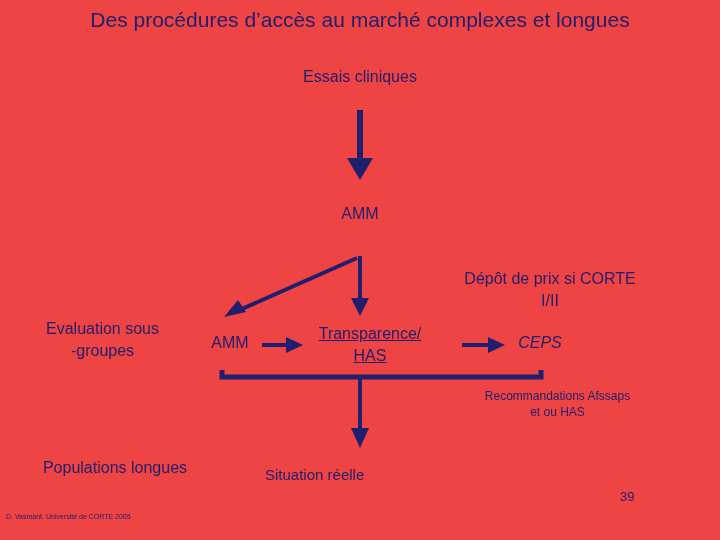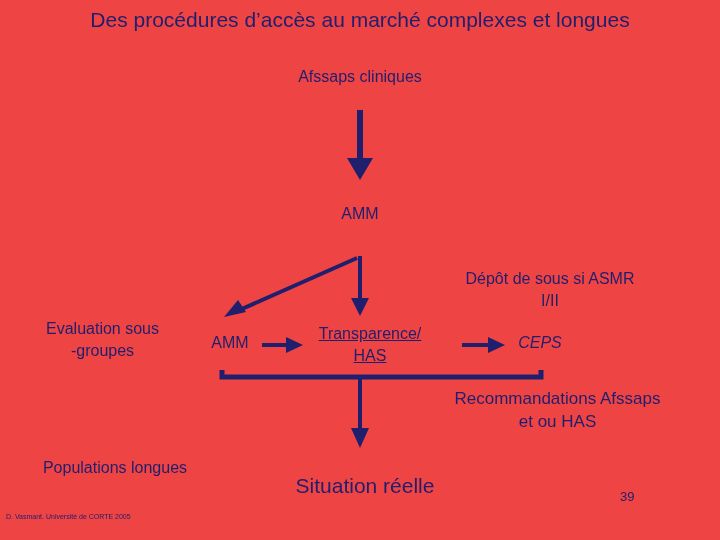--- a/index.html
+++ b/index.html
@@ -83,37 +83,36 @@
     width: 120px;
     text-align: center;
     font-size: 16px;
     font-style: italic;
   }
   #recos {
     left: 395px;
     top: 388px;
     width: 325px;
     text-align: center;
-    font-size: 17px;
+    font-size: 12px;
     line-height: 1.35;
   }
   #populations {
     left: 10px;
     top: 459px;
     width: 210px;
     text-align: center;
     font-size: 16px;
   }
   #situation {
     left: 265px;
     top: 466px;
     width: 200px;
-    text-align: center;
-    font-size: 21px;
-    margin-top: 8px;
+    text-align: left;
+    font-size: 15px;
   }
   #pagenum {
     left: 620px;
     top: 490px;
     width: 50px;
     text-align: left;
     font-size: 13px;
     color: #1f1f6e;
   }
   #credit {
@@ -131,25 +130,25 @@
     pointer-events: none;
   }
 </style>
 </head>
 <body>
 
 <div id="slide">
 
   <div class="txt" id="title">Des procédures d’accès au marché complexes et longues</div>
 
-  <div class="txt" id="essais">Afssaps cliniques</div>
+  <div class="txt" id="essais">Essais cliniques</div>
 
   <div class="txt" id="amm-top">AMM</div>
 
-  <div class="txt" id="depot">Dépôt de sous si ASMR
+  <div class="txt" id="depot">Dépôt de prix si CORTE
 I/II</div>
 
   <div class="txt" id="eval">Evaluation sous
 -groupes</div>
 
   <div class="txt" id="amm-mid">AMM</div>
 
   <div class="txt" id="transp">Transparence/
 HAS</div>
 

